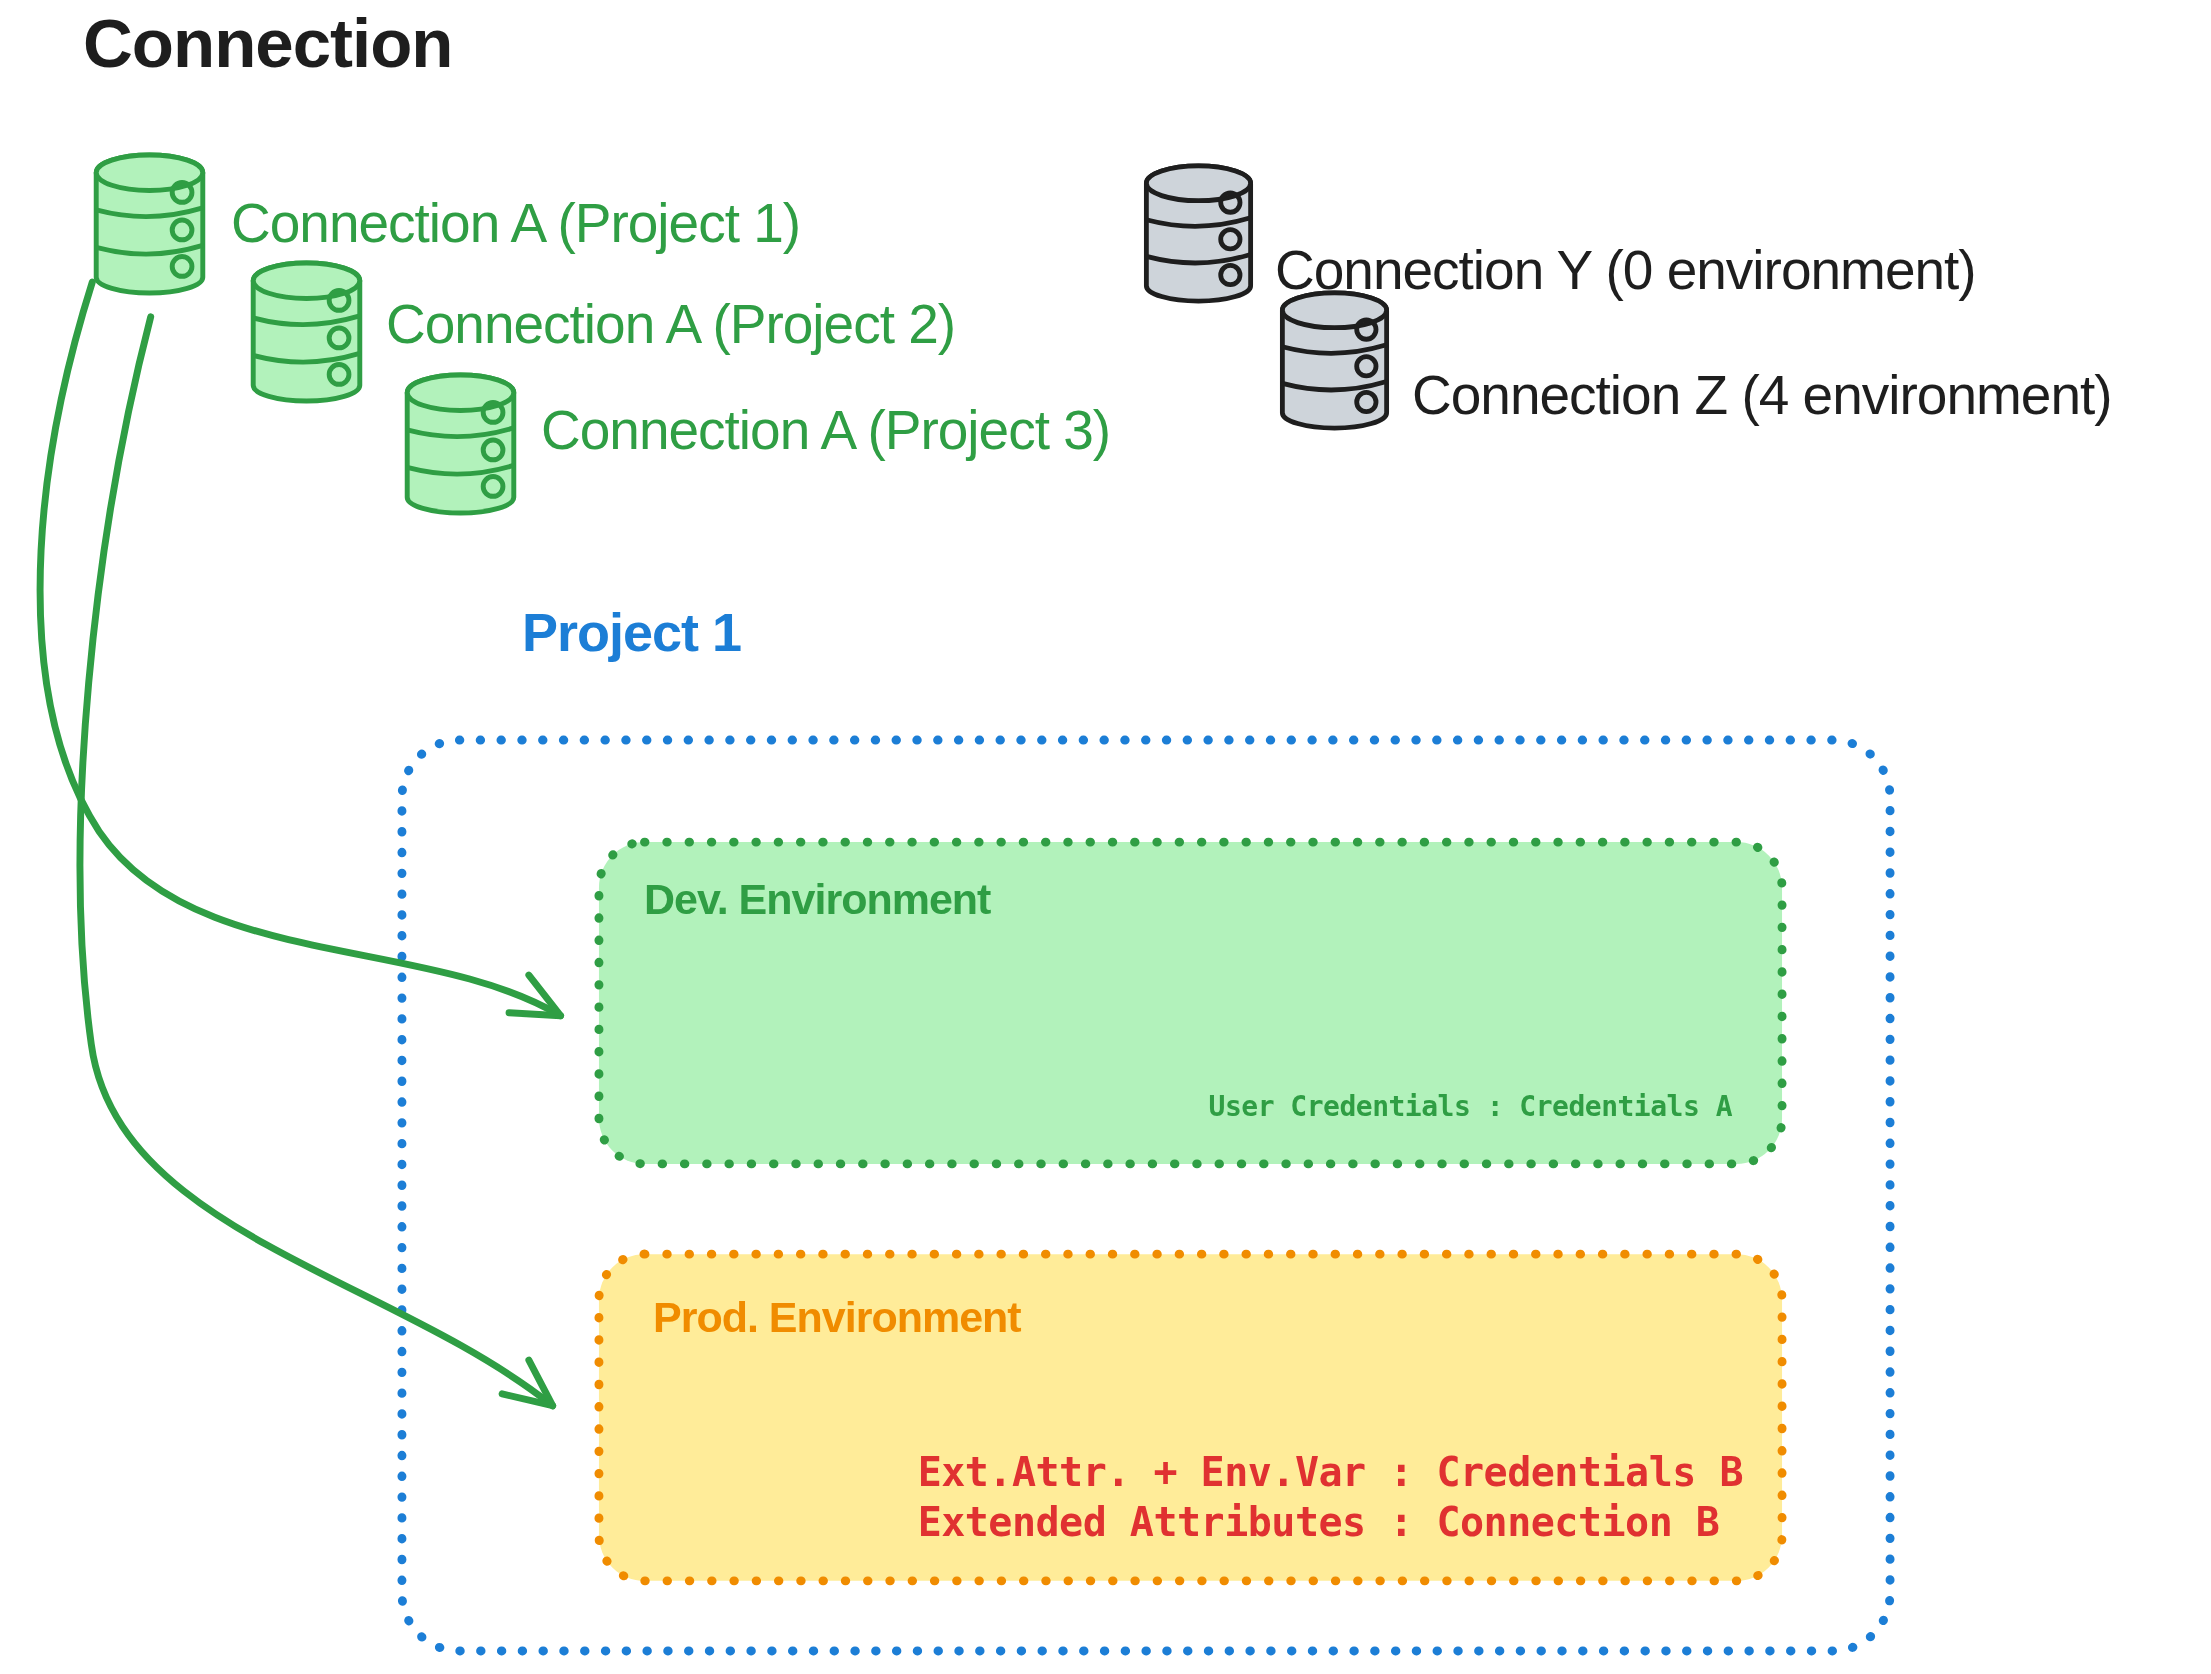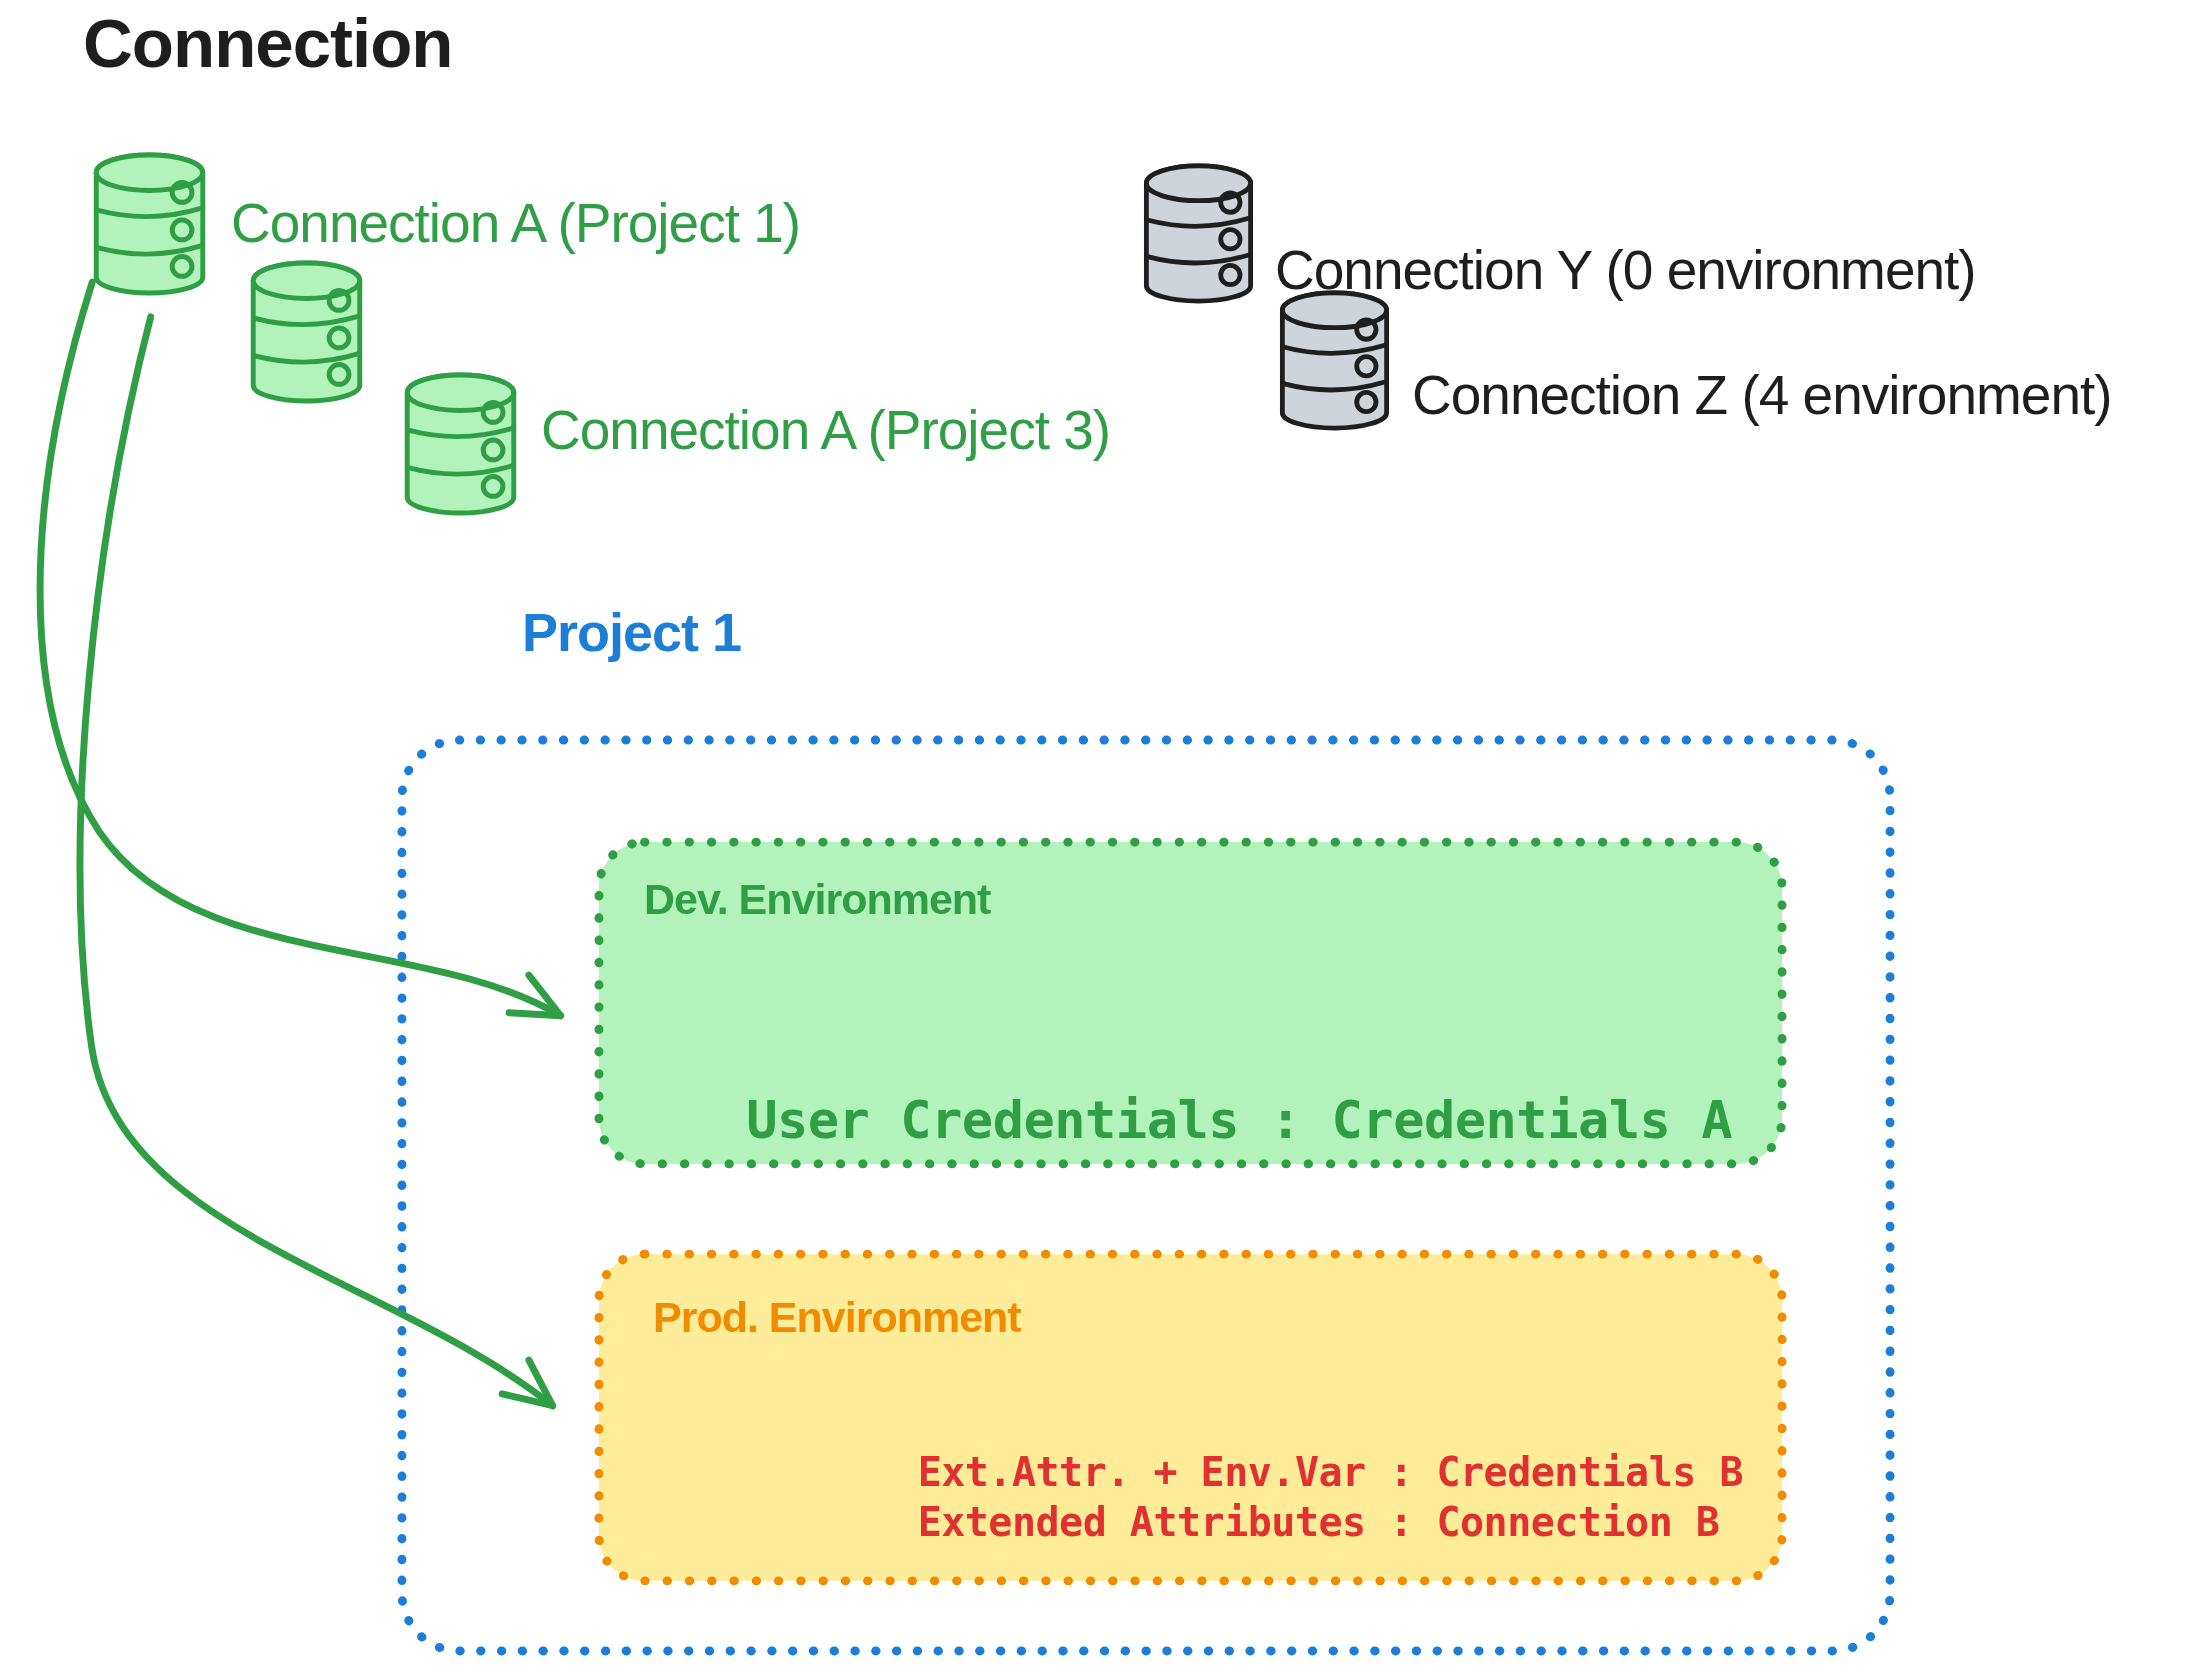--- a/index.html
+++ b/index.html
@@ -29,21 +29,21 @@
   }
 
   .box { position: absolute; }
   .box > svg.border-svg { position: absolute; left: 0; top: 0; }
   .env-label { position: absolute; font-size: 43px; font-weight: 700; }
   .dev-label  { left: 50px; top: 38px; color: #2f9e44; }
   .prod-label { left: 59px; top: 44px; color: #f08c00; }
 
   .dev-mapping {
     position: absolute; right: 55px; top: 253px;
-    font-size: 52px; font-weight: 600; color: #2f9e44;
+    font-size: 28px; font-weight: 600; color: #2f9e44;
   }
   .prod-mappings {
     position: absolute; right: 44px; top: 198px;
     font-size: 40px; font-weight: 600; color: #e03131;
     text-align: left; line-height: 50px;
   }
 
   .db-icon { position: absolute; }
   .db-green { color: #2f9e44; --db-fill: #b2f2bb; }
   .db-gray  { color: #1e1e1e; --db-fill: #ced4da; }
@@ -80,20 +80,21 @@
         <use href="#db-shape"></use>
       </svg>
   </div>
   <div class="abs hand conn-label green-text" style="left:231px; top:192px;">Connection A (Project 1)</div>
 
   <div class="db-icon db-green" style="left:248px; top:257px;">
     <svg width="117" height="150" viewBox="0 0 118 152">
         <use href="#db-shape"></use>
       </svg>
   </div>
+  <div class="abs hand conn-label green-text" style="left:386px; top:293px;">Connection A (Project 2)</div>
 
   <div class="db-icon db-green" style="left:402px; top:369px;">
     <svg width="117" height="150" viewBox="0 0 118 152">
         <use href="#db-shape"></use>
       </svg>
   </div>
   <div class="abs hand conn-label green-text" style="left:541px; top:399px;">Connection A (Project 3)</div>
 
   <div class="db-icon db-gray" style="left:1141px; top:160px;">
     <svg width="115" height="147" viewBox="0 0 116 148">

